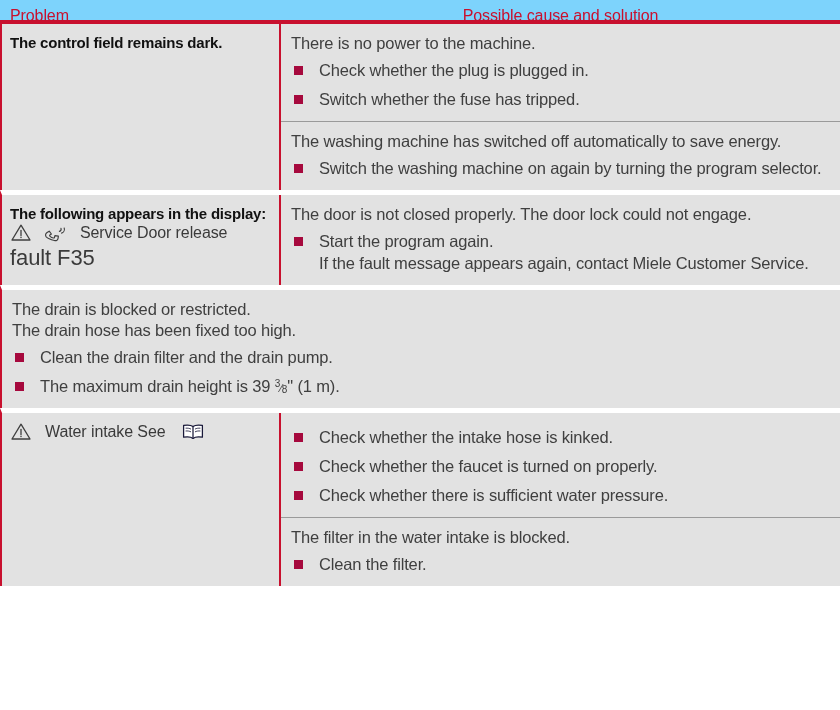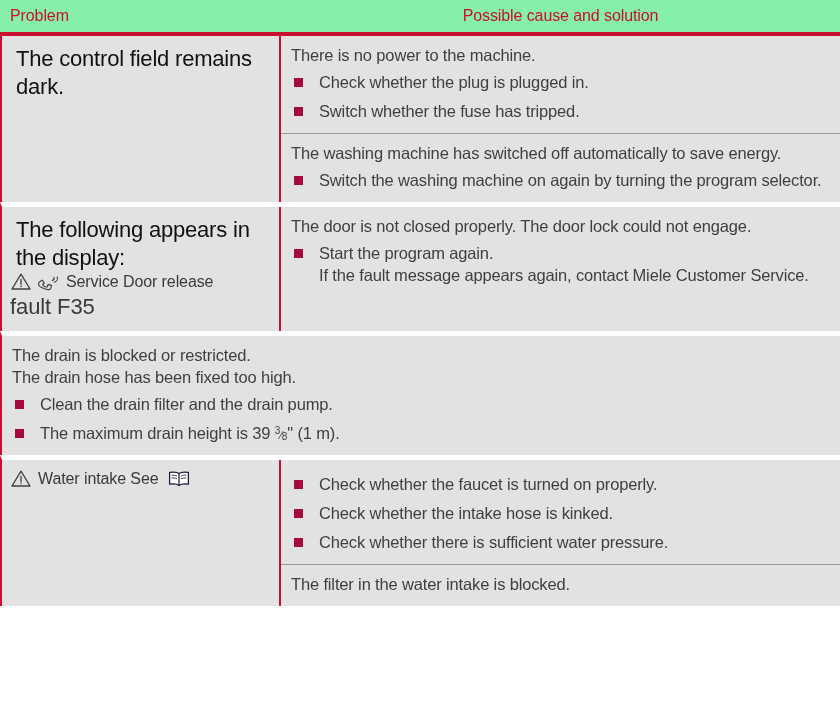--- a/index.html
+++ b/index.html
@@ -6,21 +6,21 @@
   body{
     width:840px;height:710px;
     background:#ffffff;
     font-family:"Liberation Sans","DejaVu Sans",sans-serif;
     overflow:hidden;
   }
   .sheet{width:840px;height:710px;position:relative;box-sizing:border-box;}
 
   
   .thead{
-    display:flex;height:32px;background:#86efac;position:relative;
+    display:flex;height:20px;background:#7dd3fc;position:relative;
   }
   .thead .th{
     color:#C8102E;font-size:16px;line-height:32px;font-weight:400;
     letter-spacing:-0.1px;
   }
   .th-problem{width:281px;box-sizing:border-box;padding-left:10px;text-align:left;}
   .th-cause{width:559px;box-sizing:border-box;text-align:center;}
   .head-rule{height:4px;background:#C8102E;width:840px;}
 
   
@@ -34,27 +34,26 @@
     border-right:2px solid #C8102E;
   }
   .col-right{
     flex:1 1 auto;box-sizing:border-box;
   }
   .subrow{box-sizing:border-box;padding:9px 12px 10px 10px;}
   .subrow + .subrow{border-top:1px solid #9a9a9a;}
 
   
   .prob-title{
-    font-size:22px;font-weight:normal;color:#111;line-height:1.28;
+    font-size:15px;font-weight:bold;color:#111;line-height:1.28;
     letter-spacing:-0.2px;
-    margin-left:6px;
   }
   .prob-line{
     font-size:16px;color:#3a3a3a;line-height:1.3;letter-spacing:-0.1px;
-    display:flex;align-items:flex-start;flex-wrap:wrap;gap:1px;
+    display:flex;align-items:flex-start;flex-wrap:wrap;gap:8px;
   }
   .prob-line .txt{margin-left:5px;}
   .prob-cont{font-size:22px;color:#3a3a3a;line-height:1.3;letter-spacing:-0.1px;}
 
   .cause{
     font-size:16.5px;color:#3f3f3f;line-height:1.33;letter-spacing:-0.15px;
   }
   ul.bullets{list-style:none;margin:3px 0 0 0;padding:0;}
   ul.bullets li{
     position:relative;padding-left:28px;margin-top:7px;
@@ -201,34 +200,40 @@
             </svg>
           </span>
         </div>
       </div>
       <div class="col-right">
 
         <div class="subrow">
           <ul class="bullets">
             <li>
               <span class="sq"></span>
+              <span>Check whether the intake hose is kinked.</span>
+            </li>
+            <li>
+              <span class="sq"></span>
               <span>Check whether the faucet is turned on properly.</span>
             </li>
             <li>
               <span class="sq"></span>
-              <span>Check whether the intake hose is kinked.</span>
-            </li>
-            <li>
-              <span class="sq"></span>
               <span>Check whether there is sufficient water pressure.</span>
             </li>
           </ul>
         </div>
 
         <div class="subrow">
           <div class="cause">The filter in the water intake is blocked.</div>
+          <ul class="bullets">
+            <li>
+              <span class="sq"></span>
+              <span>Clean the filter.</span>
+            </li>
+          </ul>
         </div>
 
       </div>
     </div>
 
   </div>
 </div>
 
 </body></html>

